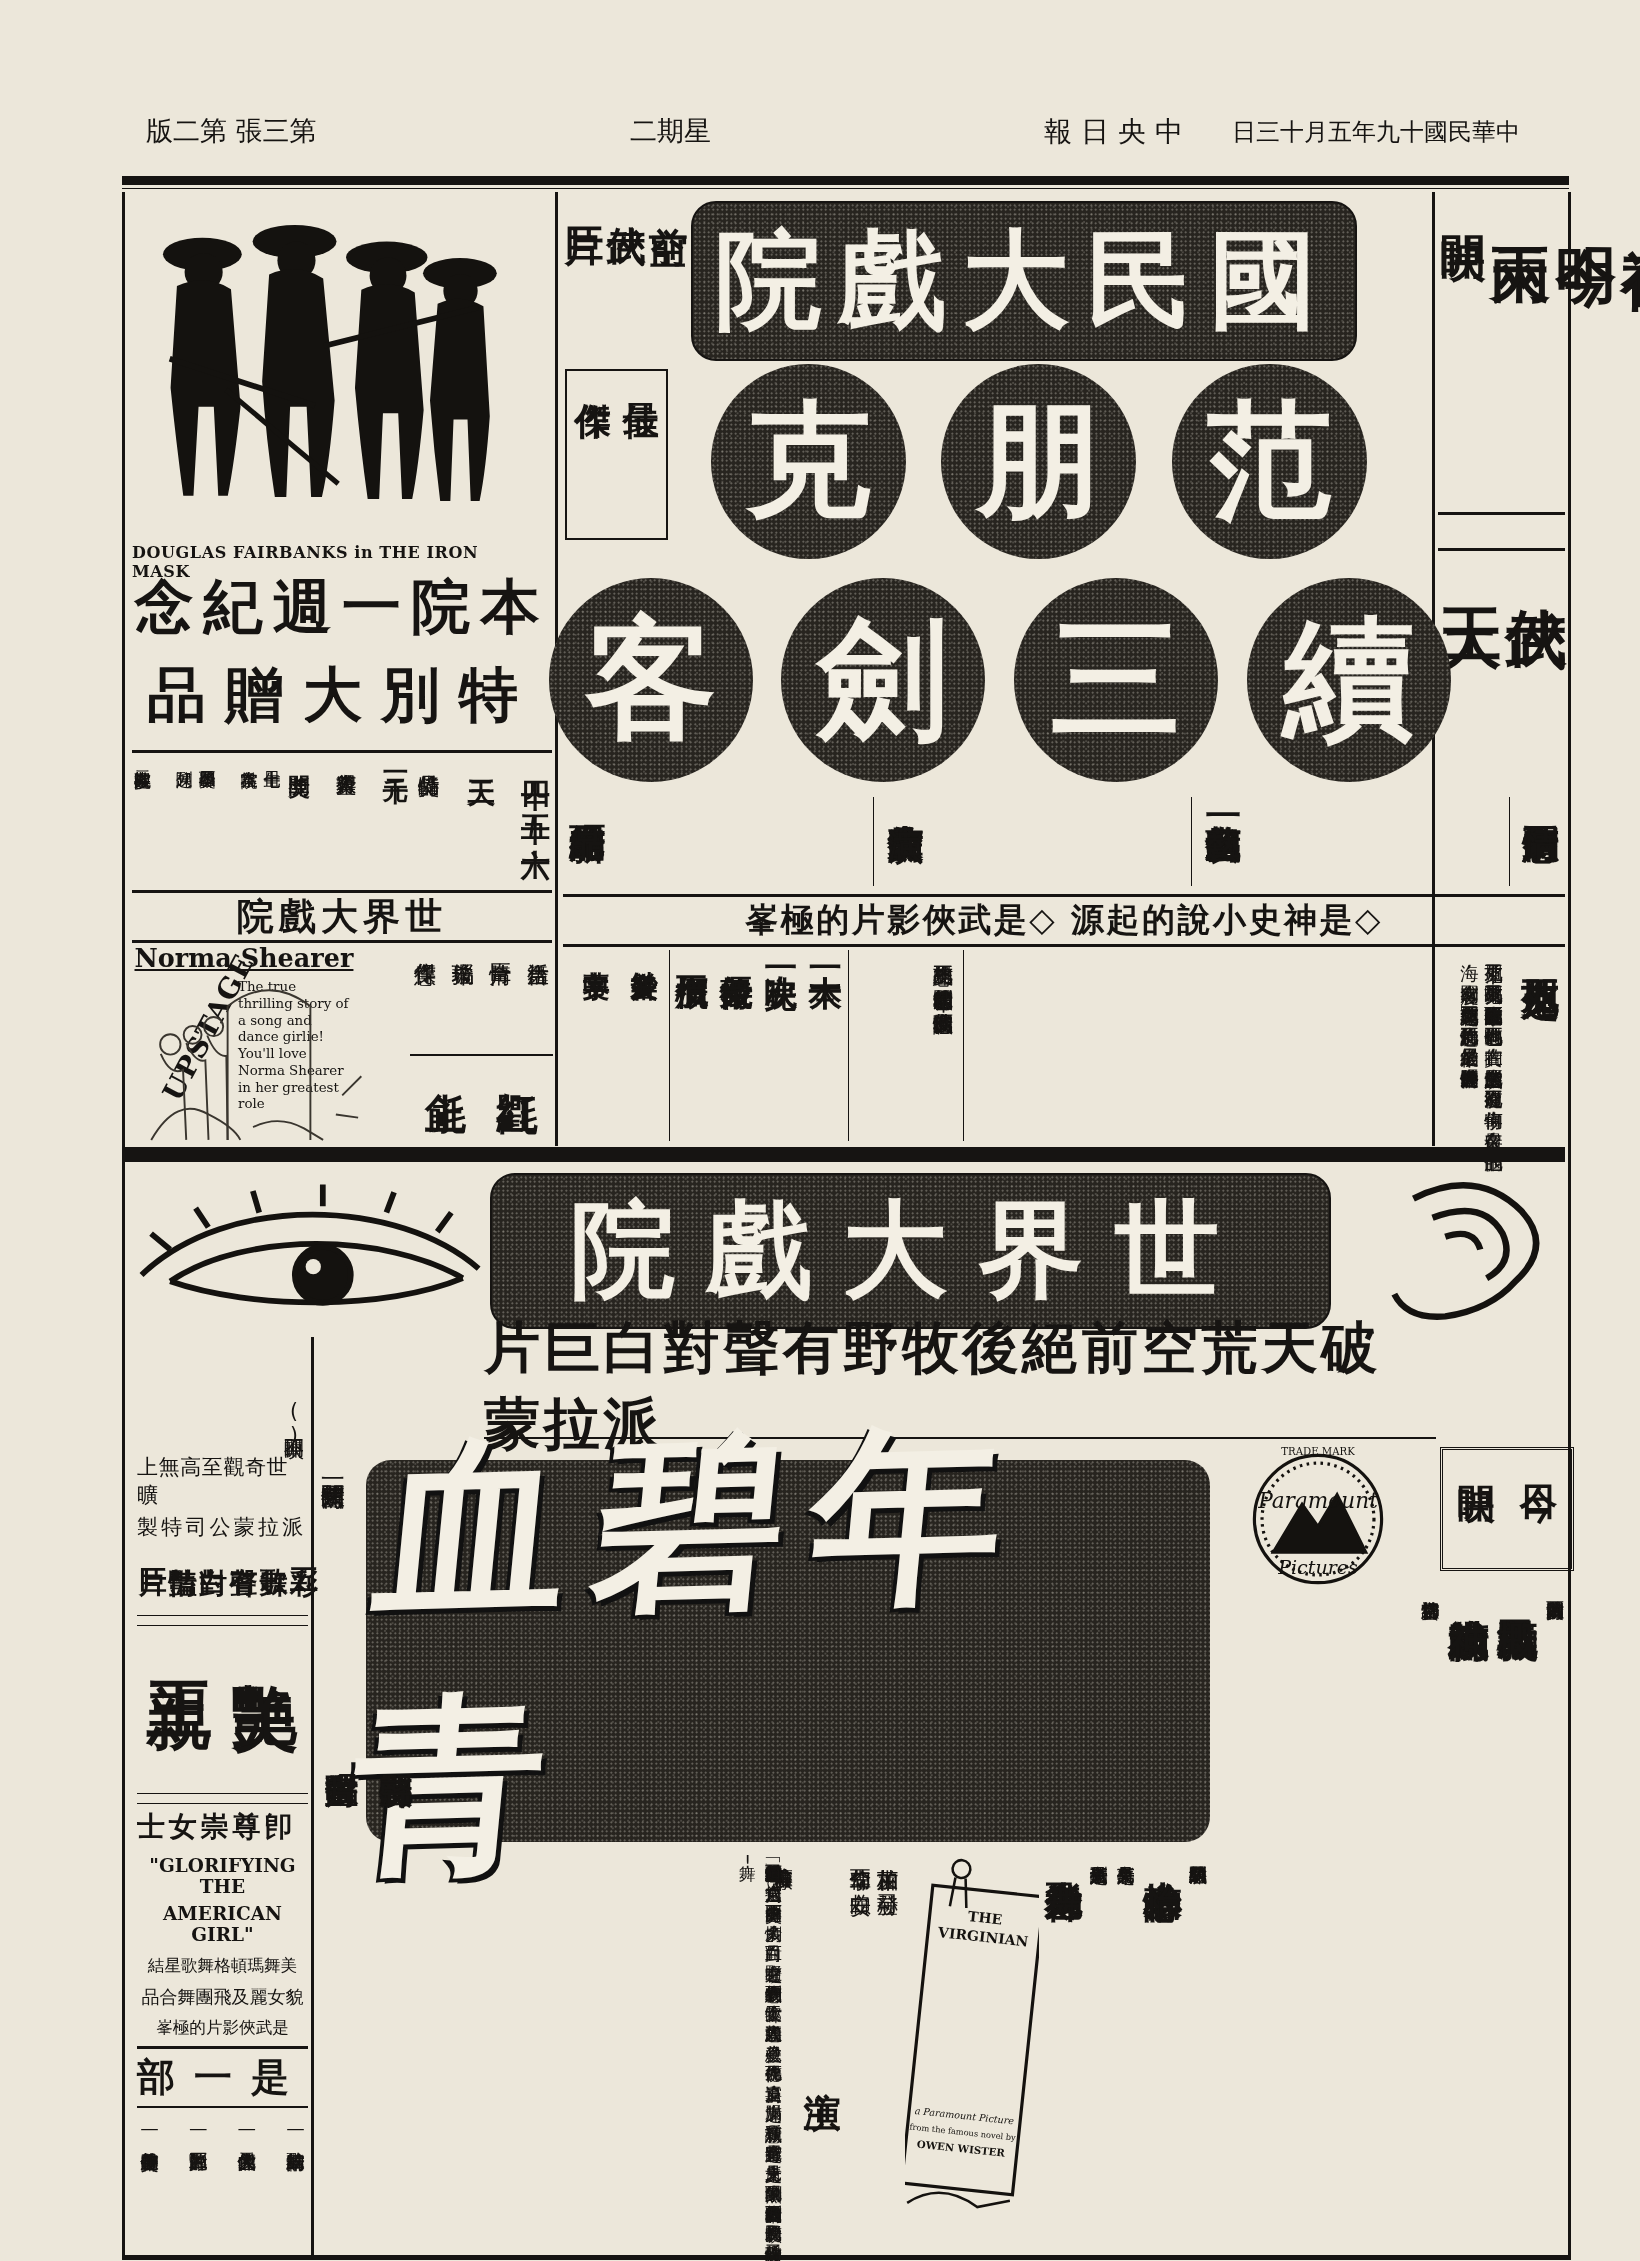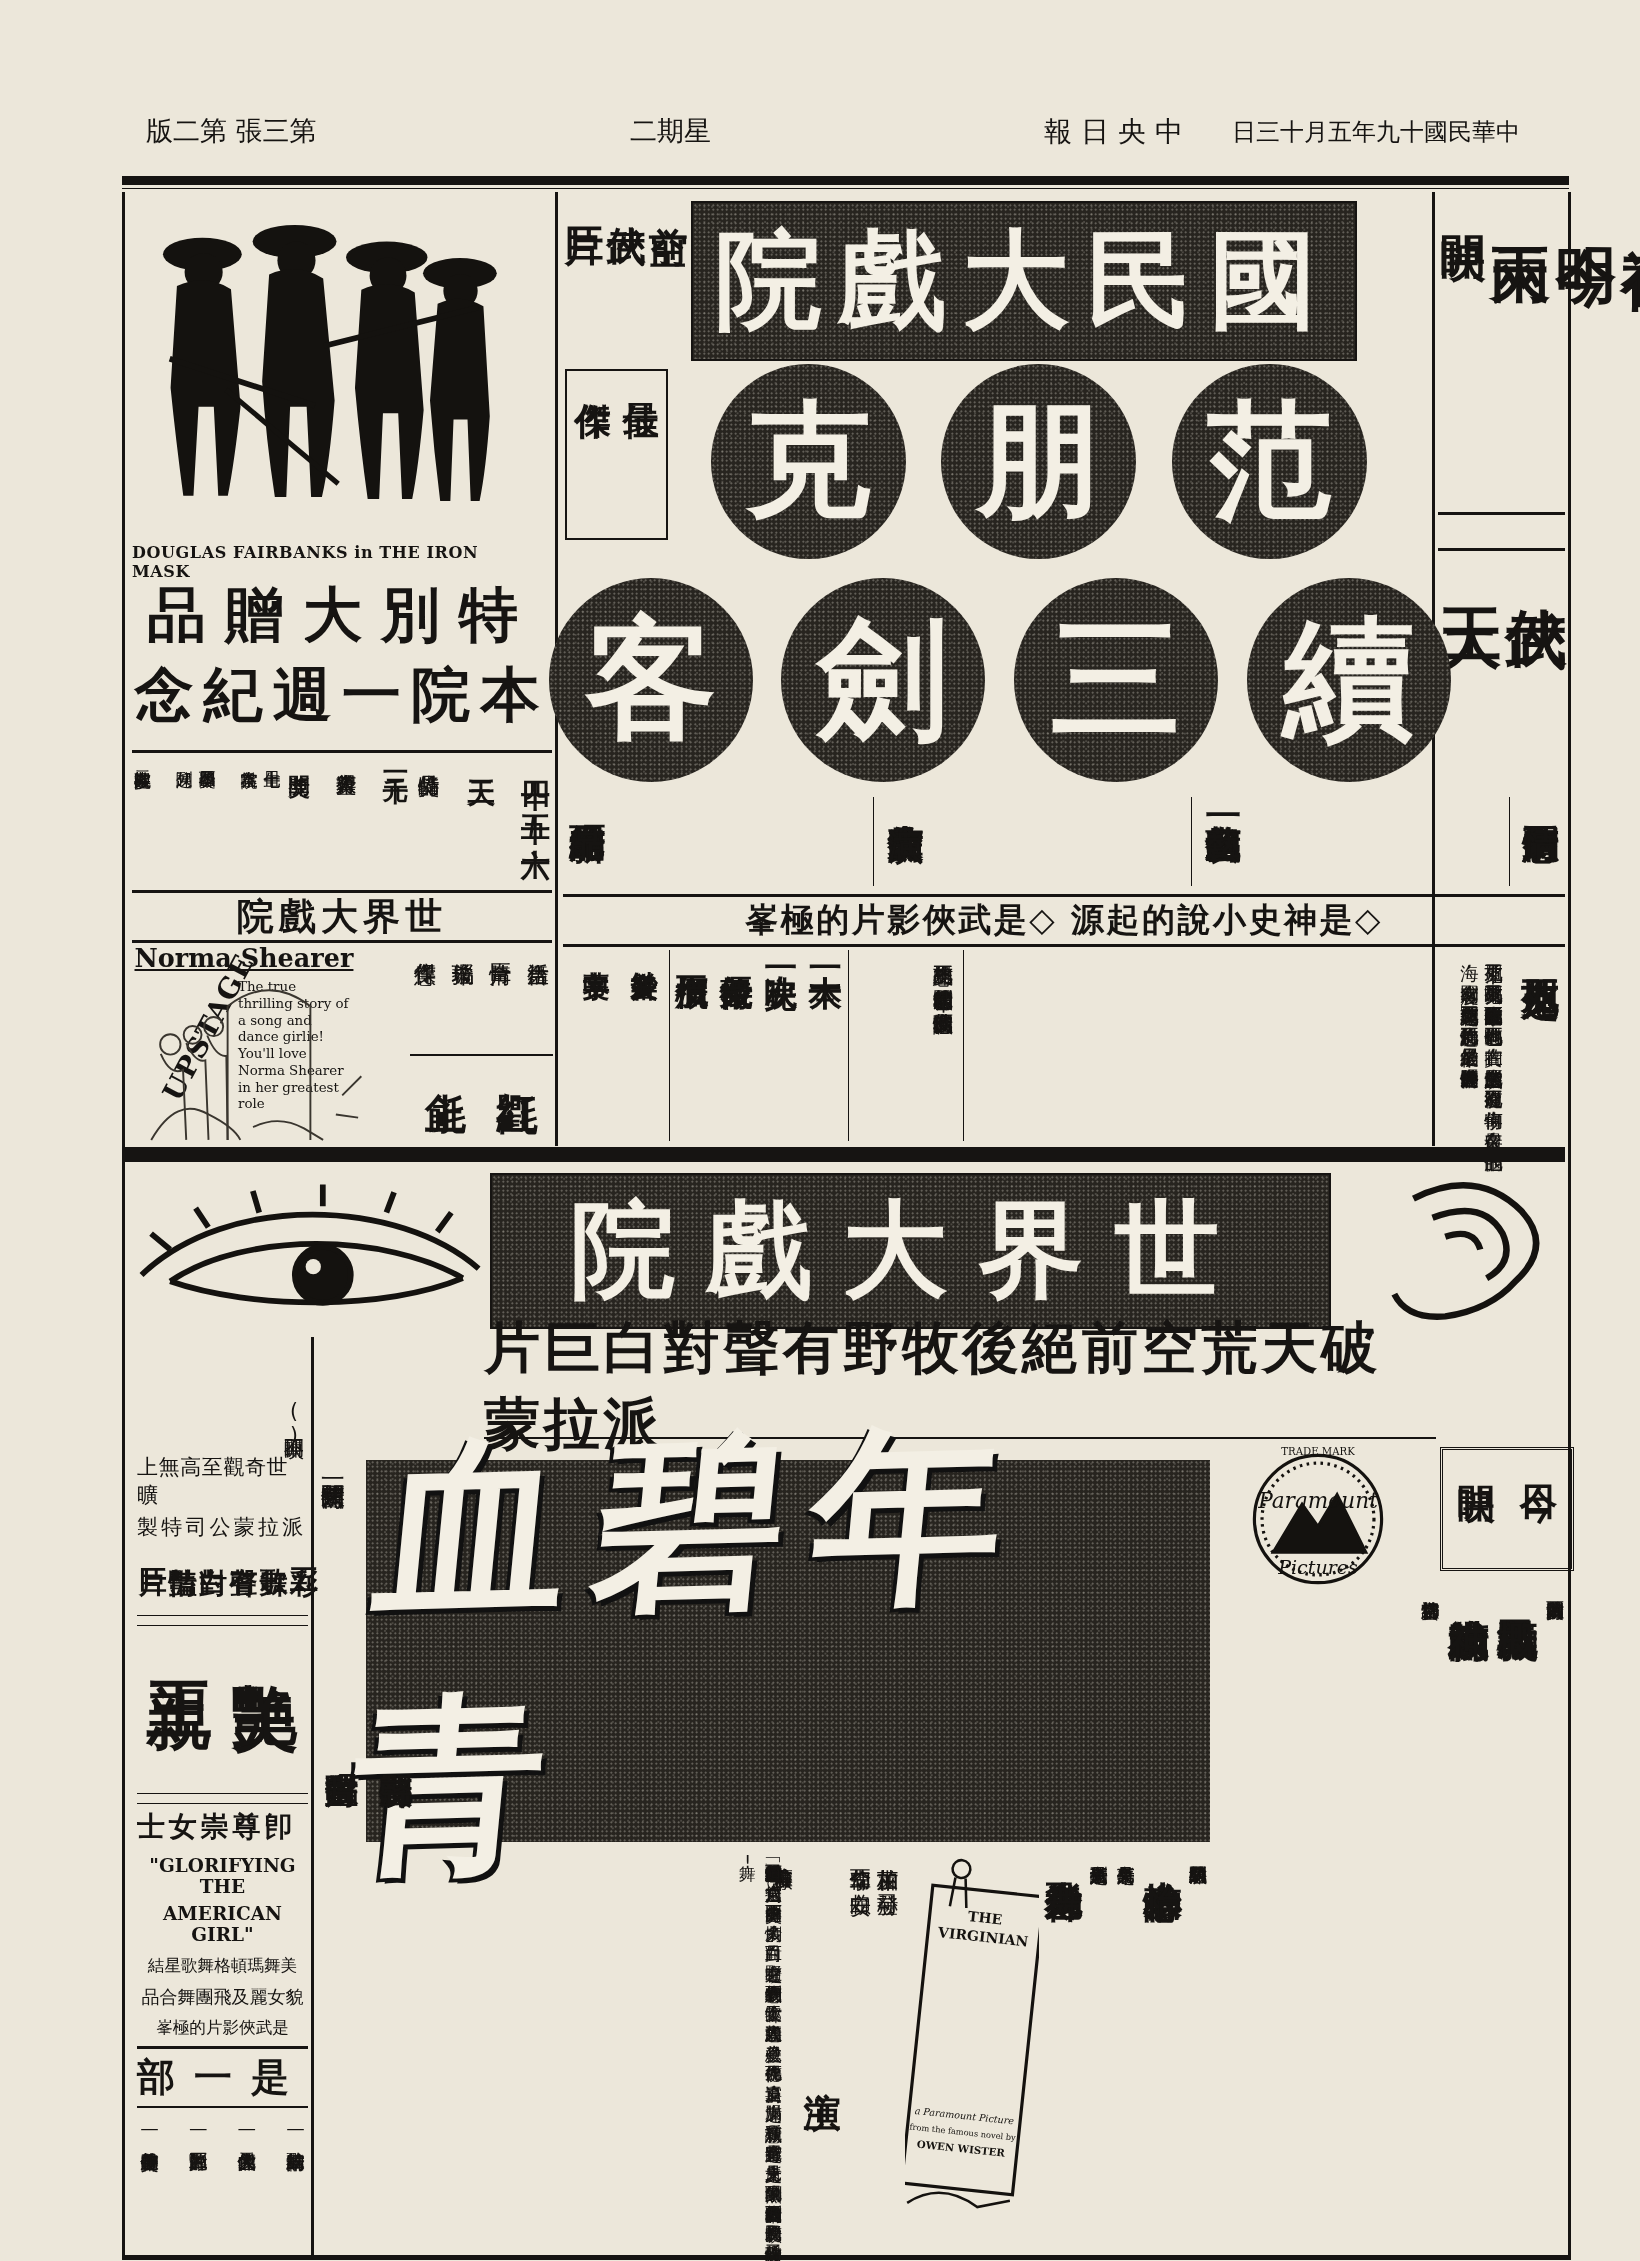--- a/index.html
+++ b/index.html
@@ -6,21 +6,21 @@
   #page{position:relative;width:1640px;height:2261px;background:#ece7da;overflow:hidden;
         font-family:"DejaVu Sans",sans-serif;color:#161412;}
   .abs{position:absolute;}
   .v{writing-mode:vertical-rl;text-orientation:upright;}
   .pairs{display:flex;flex-direction:row-reverse;justify-content:space-around;align-items:flex-start;}
   .pairs>span{writing-mode:vertical-rl;text-orientation:upright;display:block;line-height:1.08;}
   .flowR{display:flex;flex-direction:row-reverse;align-items:flex-start;}
   .speck{background-color:#27241f;
          background-image:radial-gradient(rgba(236,231,218,.38) 0.8px,transparent 1.1px),
                           radial-gradient(rgba(236,231,218,.22) 0.6px,transparent 1px);
-         background-size:4.5px 4.5px,7.6px 7.6px;color:#f3efe4;}
+         background-size:4.5px 4.5px,7.6px 7.6px;color:#f3efe4;border-radius:25px;}
   .rule{background:#161412;}
   .bold{font-weight:bold;}
   .ctr{display:flex;align-items:center;justify-content:center;}
   .circle{border-radius:50%;display:flex;align-items:center;justify-content:center;font-weight:bold;}
   .wavy{height:9px;border-top:1.9px solid #161412;border-bottom:1.9px solid #161412;margin:3.8px 0;}
   .boxed{border:2.5px solid #161412;}
   .small-col{font-size:18px;line-height:1.3;}
   .en{font-family:"DejaVu Serif",serif;}
   svg text{font-family:"DejaVu Serif",serif;}
 </style>
@@ -55,22 +55,22 @@
         <path d="M480 168 Q516 150 552 172 L562 345 Q556 430 546 478 L532 478 L527 350 L505 350 L500 478 L484 478 Q474 400 468 320 Z"></path>
         <rect x="60" y="250" width="240" height="9" transform="rotate(18 60 250)"></rect>
         <rect x="300" y="230" width="250" height="9" transform="rotate(-14 300 230)"></rect>
         <rect x="150" y="300" width="230" height="8" transform="rotate(40 150 300)"></rect>
       </g>
     </svg>
   </div>
   <div class="abs en bold" style="left:132px;top:543px;width:395px;font-size:16px;letter-spacing:0.6px;">DOUGLAS FAIRBANKS in THE IRON MASK</div>
 
   <div class="abs" style="left:132px;top:568px;width:420px;height:183px;text-align:center;">
+    <div class="bold" style="font-size:59px;letter-spacing:10.2px;">念紀週一院本</div>
     <div class="bold" style="font-size:59px;letter-spacing:19px;margin-top:7.6px;">品贈大別特</div>
-    <div class="bold" style="font-size:59px;letter-spacing:10.2px;">念紀週一院本</div>
   </div>
   <div class="abs rule" style="left:132px;top:750px;width:420px;height:3.2px;"></div>
 
   <div class="abs flowR" style="left:132px;top:758px;width:420px;height:127px;justify-content:space-between;">
     <div class="v bold" style="font-size:29px;line-height:1.15;">十四 十五 十六</div>
     <div class="v bold" style="font-size:28px;">三天</div>
     <div class="flowR">
       <div class="v" style="font-size:21.7px;">特備獎品</div>
       <div class="v bold" style="font-size:25.5px;">一千元</div>
     </div>

